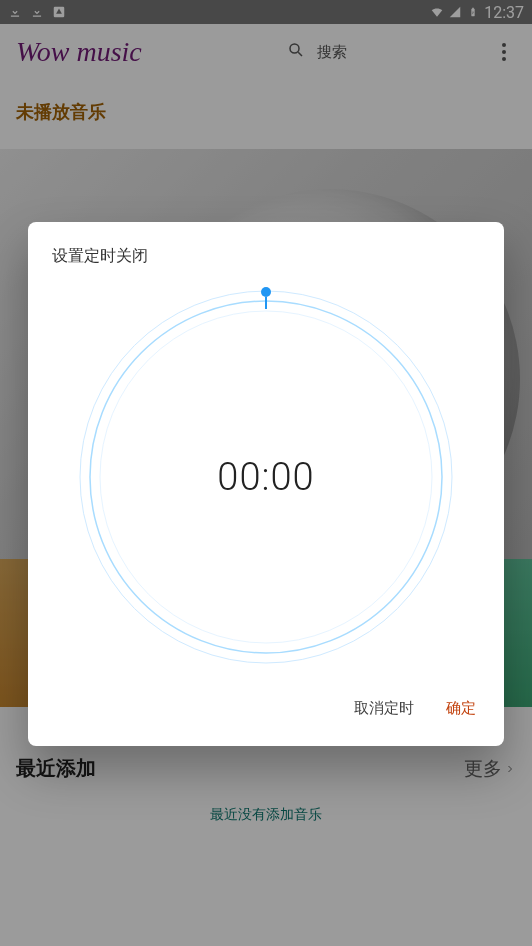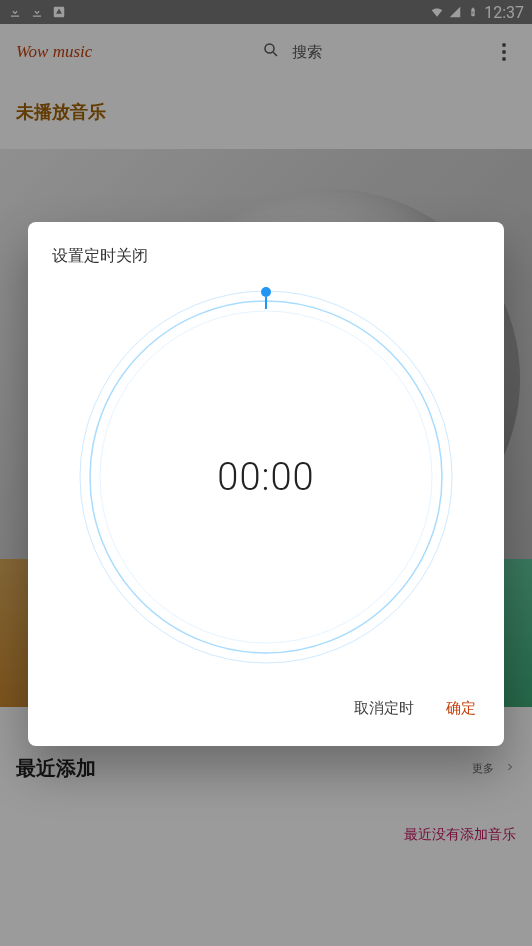--- a/index.html
+++ b/index.html
@@ -2,37 +2,37 @@
 <html><head>
 <meta charset="utf-8">
 <style>
 *{margin:0;padding:0;box-sizing:border-box;font-family:-apple-system,BlinkMacSystemFont,"Segoe UI",Roboto,sans-serif}
 html,body{width:532px;height:946px;overflow:hidden;background:#fafafa;position:relative}
 .status-bar{height:24px;background:#757575;display:flex;align-items:center;justify-content:space-between;padding:0 8px;color:#fff;font-size:16px}
 .status-left{display:flex;gap:8px;align-items:center}
 .status-right{display:flex;gap:4px;align-items:center}
 .status-icon{width:14px;height:14px;display:inline-flex;align-items:center;justify-content:center}
 .app-bar{height:56px;display:flex;align-items:center;padding:0 16px;background:#fafafa}
-.app-title{font-family:"Brush Script MT",cursive;font-style:italic;font-size:17px;color:#c2410c;flex:0 0 auto}
+.app-title{font-family:"Brush Script MT",cursive;font-style:italic;font-size:28px;color:#701a75;flex:0 0 auto}
 .search-area{flex:1;display:flex;align-items:center;justify-content:center;gap:12px;color:#555;font-size:15px}
 .more-btn{width:24px;height:24px;display:flex;flex-direction:column;align-items:center;justify-content:center;gap:3px}
 .more-dot{width:4px;height:4px;border-radius:50%;background:#555}
 .content{padding:0 16px}
 .section-title{font-size:18px;font-weight:600;color:#a16207;margin:20px 0 25px}
 .album-art{margin:0 -16px;height:410px;background:linear-gradient(135deg,#e8e8e8 0%,#d0d0d0 40%,#b8b8b8 100%);position:relative;overflow:hidden}
 .album-art::before{content:"";position:absolute;left:140px;top:40px;width:380px;height:380px;border-radius:50%;background:radial-gradient(circle at 40% 35%,#f5f5f5 0%,#e0e0e0 30%,#c0c0c0 60%,#a0a0a0 100%);box-shadow:inset -20px -20px 40px rgba(0,0,0,0.2)}
 .playlist-strip{display:flex;gap:8px;margin:0 -16px}
 .strip-item{flex:1;height:148px}
 .strip-a{background:linear-gradient(180deg,#d9a85a,#c88830)}
 .strip-b{background:linear-gradient(180deg,#f0f0f0,#d4d4d4)}
 .strip-c{background:linear-gradient(180deg,#5fc29a,#3da876)}
 .recent-header{display:flex;align-items:center;justify-content:space-between;margin-top:48px}
 .recent-title{font-size:20px;font-weight:700;color:#222}
-.more-link{font-size:11px;color:#666;display:flex;align-items:center;gap:10px}
-.recent-empty{text-align:right;color:#be185d;font-size:14px;margin-top:44px}
+.more-link{font-size:19px;color:#666;display:flex;align-items:center;gap:2px}
+.recent-empty{text-align:center;color:#0f766e;font-size:14px;margin-top:24px}
 .dim-overlay{position:absolute;inset:0;background:rgba(0,0,0,0.38)}
 .dialog{position:absolute;left:28px;right:28px;top:222px;background:#fff;border-radius:8px;box-shadow:0 24px 48px rgba(0,0,0,0.3);padding:24px 24px 12px}
 .dialog-title{font-size:16px;color:#333;margin-bottom:12px}
 .dial-wrap{display:flex;align-items:center;justify-content:center;padding:8px 0 16px}
 .dial{position:relative;width:380px;height:380px}
 .dial svg{width:100%;height:100%}
 .dial-thumb{position:absolute;left:50%;top:0;transform:translate(-50%,0);width:10px;height:10px;border-radius:50%;background:#2196f3}
 .dial-thumb::after{content:"";position:absolute;left:50%;top:10px;transform:translateX(-50%);width:2px;height:12px;background:#2196f3}
 .dial-time{position:absolute;left:50%;top:50%;transform:translate(-50%,-50%);font-size:38px;color:#222;font-weight:300;letter-spacing:1px}
 .dialog-actions{display:flex;justify-content:flex-end;gap:24px;padding:8px 0}

